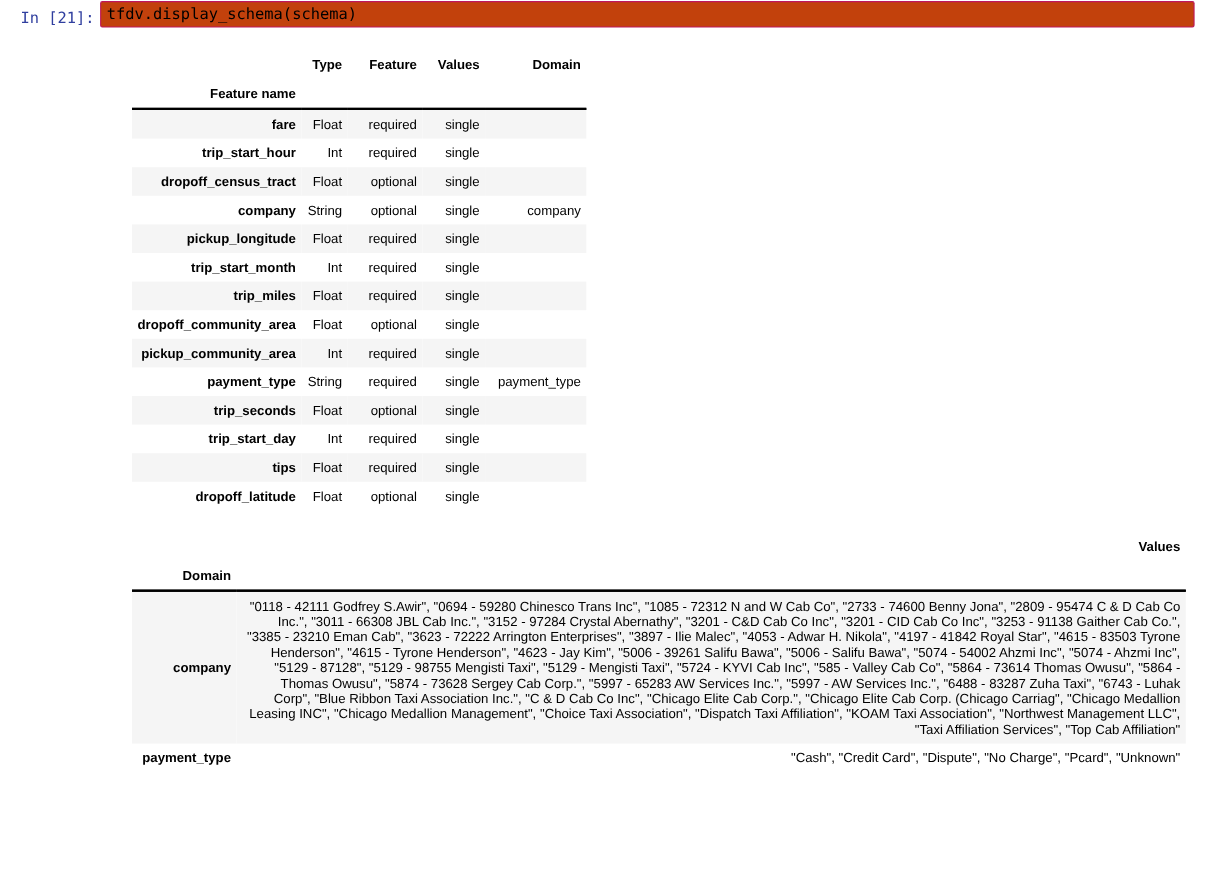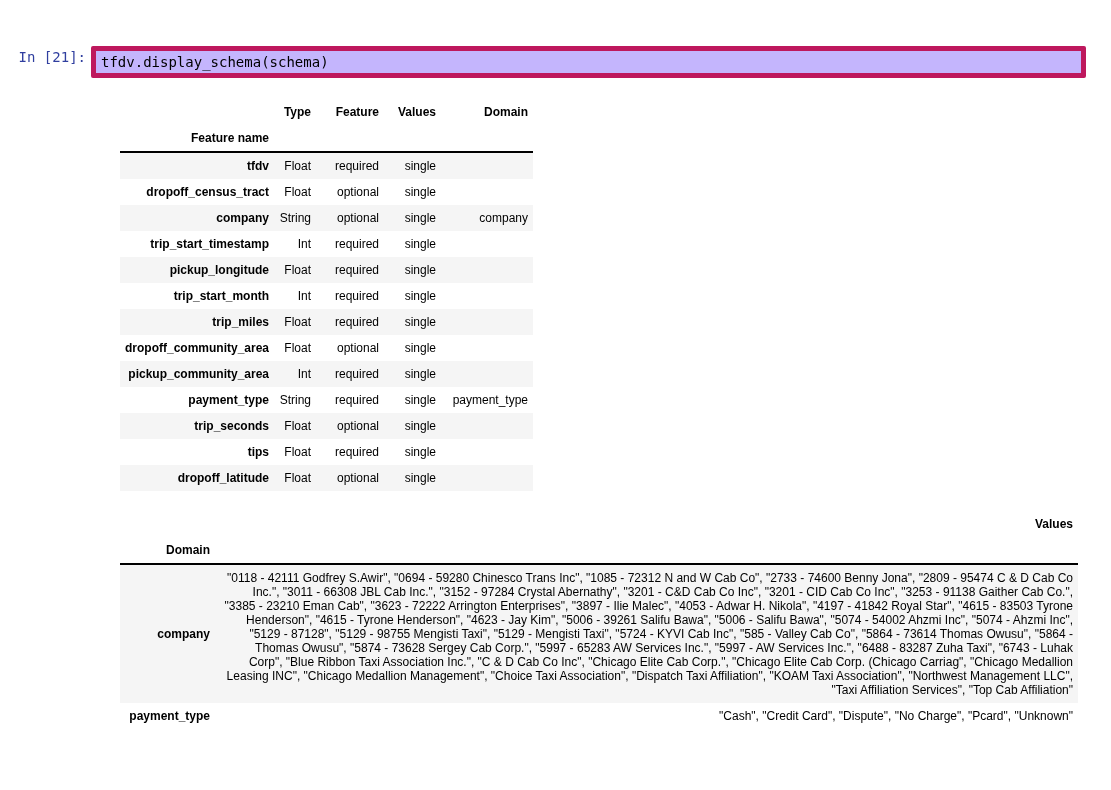--- a/index.html
+++ b/index.html
@@ -4,29 +4,29 @@
 <style>
   * { box-sizing: border-box; }
   html, body { margin: 0; padding: 0; }
   body {
     width: 1111px; height: 790px; overflow: hidden;
     background: #ffffff; color: #000;
     font-family: "Liberation Sans", sans-serif;
   }
 
   
-  .cell-input { display: flex; align-items: flex-start; padding: 1px 25px 0 0; margin-top: 45px; }
+  .cell-input { display: flex; align-items: flex-end; padding: 1px 25px 0 0; }
   .prompt {
     flex: 0 0 86px; text-align: right; margin-right: 5px;
     font-family: "DejaVu Sans Mono", monospace; font-size: 14px; line-height: 15px;
     color: #303F9F; padding-top: 4px; white-space: pre;
   }
   .input-editor {
-    flex: 1 1 auto; border: 5px solid #be185d; border-radius: 2px;
-    background: #c4b5fd; padding: 3px 5px;
+    flex: 1 1 auto; border: 1px solid #be185d; border-radius: 2px;
+    background: #c2410c; padding: 3px 5px;
   }
   .code {
     margin: 0; font-family: "DejaVu Sans Mono", monospace;
     font-size: 14px; line-height: 16px; color: #000; white-space: pre;
   }
 
   
   .output-area { margin: 21px 25px 0 120px; }
 
   table.dataframe {
@@ -91,48 +91,48 @@
       <tr>
         <th>Feature name</th>
         <th class="blank"></th>
         <th class="blank"></th>
         <th class="blank"></th>
         <th class="blank"></th>
       </tr>
     </thead>
     <tbody>
       <tr>
-        <th>tfdv</th>
-        <td>Float</td>
+        <th>fare</th>
+        <td>Float</td>
+        <td>required</td>
+        <td>single</td>
+        <td></td>
+      </tr>
+      <tr>
+        <th>trip_start_hour</th>
+        <td>Int</td>
         <td>required</td>
         <td>single</td>
         <td></td>
       </tr>
       <tr>
         <th>dropoff_census_tract</th>
         <td>Float</td>
         <td>optional</td>
         <td>single</td>
         <td></td>
       </tr>
       <tr>
         <th>company</th>
         <td>String</td>
         <td>optional</td>
         <td>single</td>
         <td>company</td>
       </tr>
       <tr>
-        <th>trip_start_timestamp</th>
-        <td>Int</td>
-        <td>required</td>
-        <td>single</td>
-        <td></td>
-      </tr>
-      <tr>
         <th>pickup_longitude</th>
         <td>Float</td>
         <td>required</td>
         <td>single</td>
         <td></td>
       </tr>
       <tr>
         <th>trip_start_month</th>
         <td>Int</td>
         <td>required</td>
@@ -164,20 +164,27 @@
         <th>payment_type</th>
         <td>String</td>
         <td>required</td>
         <td>single</td>
         <td>payment_type</td>
       </tr>
       <tr>
         <th>trip_seconds</th>
         <td>Float</td>
         <td>optional</td>
+        <td>single</td>
+        <td></td>
+      </tr>
+      <tr>
+        <th>trip_start_day</th>
+        <td>Int</td>
+        <td>required</td>
         <td>single</td>
         <td></td>
       </tr>
       <tr>
         <th>tips</th>
         <td>Float</td>
         <td>required</td>
         <td>single</td>
         <td></td>
       </tr>

